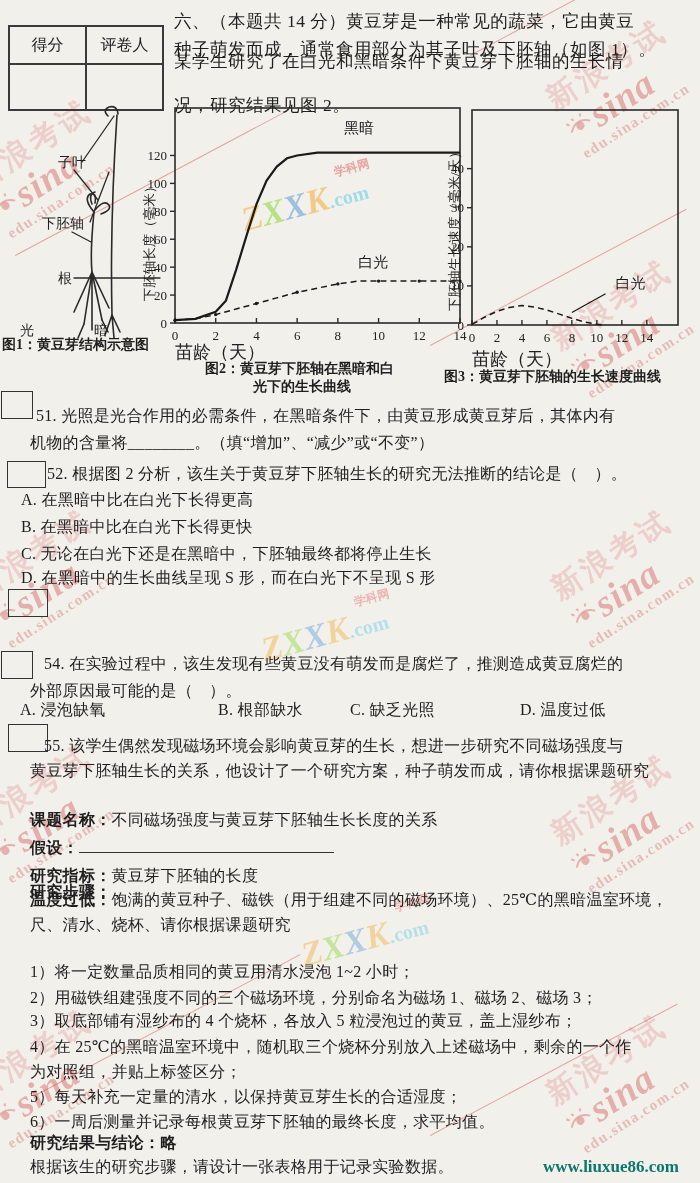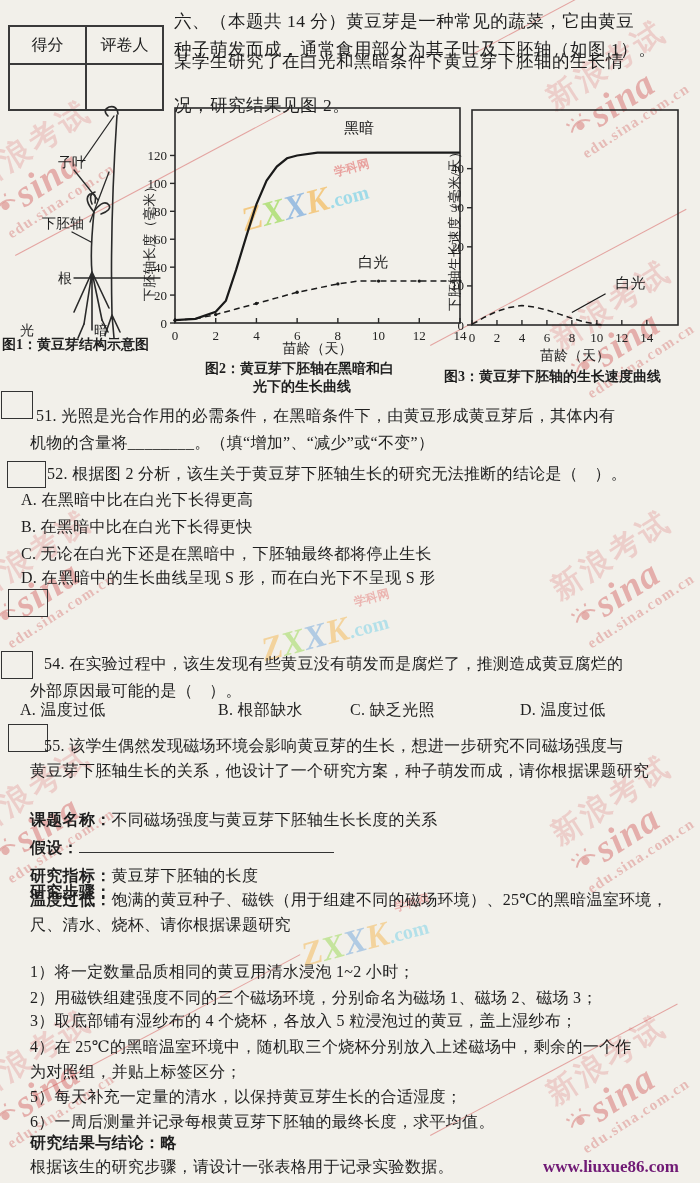--- a/index.html
+++ b/index.html
@@ -9,21 +9,21 @@
   #score-table{position:absolute;left:8px;top:25px;border-collapse:collapse;}
   #score-table td{border:2px solid #3a3a3a;width:73px;text-align:center;font-size:16px;}
   #score-table tr.hd td{height:34px;}
   #score-table tr.bd td{height:42px;}
   
   .intro-line{position:absolute;left:174px;width:524px;font-size:17.5px;letter-spacing:.5px;white-space:nowrap;}
   
   .fig{position:absolute;}
   .fig-caption{position:absolute;font-size:14px;font-weight:bold;white-space:nowrap;}
   .vlabel{position:absolute;transform-origin:0 0;transform:rotate(-90deg);font-size:13.5px;text-align:center;white-space:nowrap;}
-  .xlabel{position:absolute;font-size:14px;text-align:center;white-space:nowrap;}
+  .xlabel{position:absolute;font-size:18px;white-space:nowrap;}
   .fig-label{position:absolute;font-size:14px;white-space:nowrap;}
   svg text{font-family:"Liberation Serif","DejaVu Serif",serif;}
   
   .tl{position:absolute;font-size:16px;white-space:nowrap;letter-spacing:.3px;}
   .qbox{position:absolute;border:1.6px solid #333;background:transparent;}
   .blank-line{display:inline-block;width:255px;border-bottom:1.5px solid #333;height:14px;vertical-align:baseline;}
   .bold{font-weight:bold;}
   
   #site-name{position:absolute;left:556px;top:1126px;font-size:24px;font-weight:bold;color:#2e2e2e;letter-spacing:2px;}
   #site-url{position:absolute;left:543px;top:1157px;font-size:17px;font-weight:bold;}
@@ -326,21 +326,21 @@
 
   <div class="tl" style="left:47px;top:464px">52. 根据图 2 分析，该生关于黄豆芽下胚轴生长的研究无法推断的结论是（　）。</div>
   <div class="tl" style="left:21px;top:490px">A. 在黑暗中比在白光下长得更高</div>
   <div class="tl" style="left:21px;top:517px">B. 在黑暗中比在白光下长得更快</div>
   <div class="tl" style="left:21px;top:544px">C. 无论在白光下还是在黑暗中，下胚轴最终都将停止生长</div>
   <div class="tl" style="left:21px;top:568px">D. 在黑暗中的生长曲线呈现 S 形，而在白光下不呈现 S 形</div>
 
 
   <div class="tl" style="left:44px;top:654px">54. 在实验过程中，该生发现有些黄豆没有萌发而是腐烂了，推测造成黄豆腐烂的</div>
   <div class="tl" style="left:30px;top:681px">外部原因最可能的是（　）。</div>
-  <div class="tl" style="left:20px;top:700px">A. 温度过低</div>
+  <div class="tl" style="left:20px;top:700px">A. 浸泡缺氧</div>
   <div class="tl" style="left:218px;top:700px">B. 根部缺水</div>
   <div class="tl" style="left:350px;top:700px">C. 缺乏光照</div>
   <div class="tl" style="left:520px;top:700px">D. 温度过低</div>
 
   <div class="tl" style="left:44px;top:736px">55. 该学生偶然发现磁场环境会影响黄豆芽的生长，想进一步研究不同磁场强度与</div>
   <div class="tl" style="left:30px;top:761px">黄豆芽下胚轴生长的关系，他设计了一个研究方案，种子萌发而成，请你根据课题研究</div>
 
   <div class="tl" style="left:30px;top:810px">
     <span class="bold">课题名称：</span><span>不同磁场强度与黄豆芽下胚轴生长长度的关系</span>
   </div>
@@ -360,15 +360,15 @@
   <div class="tl" style="left:30px;top:1011px">3）取底部铺有湿纱布的 4 个烧杯，各放入 5 粒浸泡过的黄豆，盖上湿纱布；</div>
   <div class="tl" style="left:30px;top:1037px">4）在 25℃的黑暗温室环境中，随机取三个烧杯分别放入上述磁场中，剩余的一个作</div>
   <div class="tl" style="left:30px;top:1062px">为对照组，并贴上标签区分；</div>
   <div class="tl" style="left:30px;top:1087px">5）每天补充一定量的清水，以保持黄豆芽生长的合适湿度；</div>
   <div class="tl" style="left:30px;top:1112px">6）一周后测量并记录每根黄豆芽下胚轴的最终长度，求平均值。</div>
   <div class="tl" style="left:30px;top:1133px">
     <span class="bold">研究结果与结论：</span><span class="bold">略</span>
   </div>
   <div class="tl" style="left:30px;top:1157px">根据该生的研究步骤，请设计一张表格用于记录实验数据。</div>
 
-  <div id="site-url" style="color: #701a75;">www.liuxue86.com</div>
+  <div id="site-url" style="color: #0f766e;">www.liuxue86.com</div>
 
 </div>
 
 </body></html>

